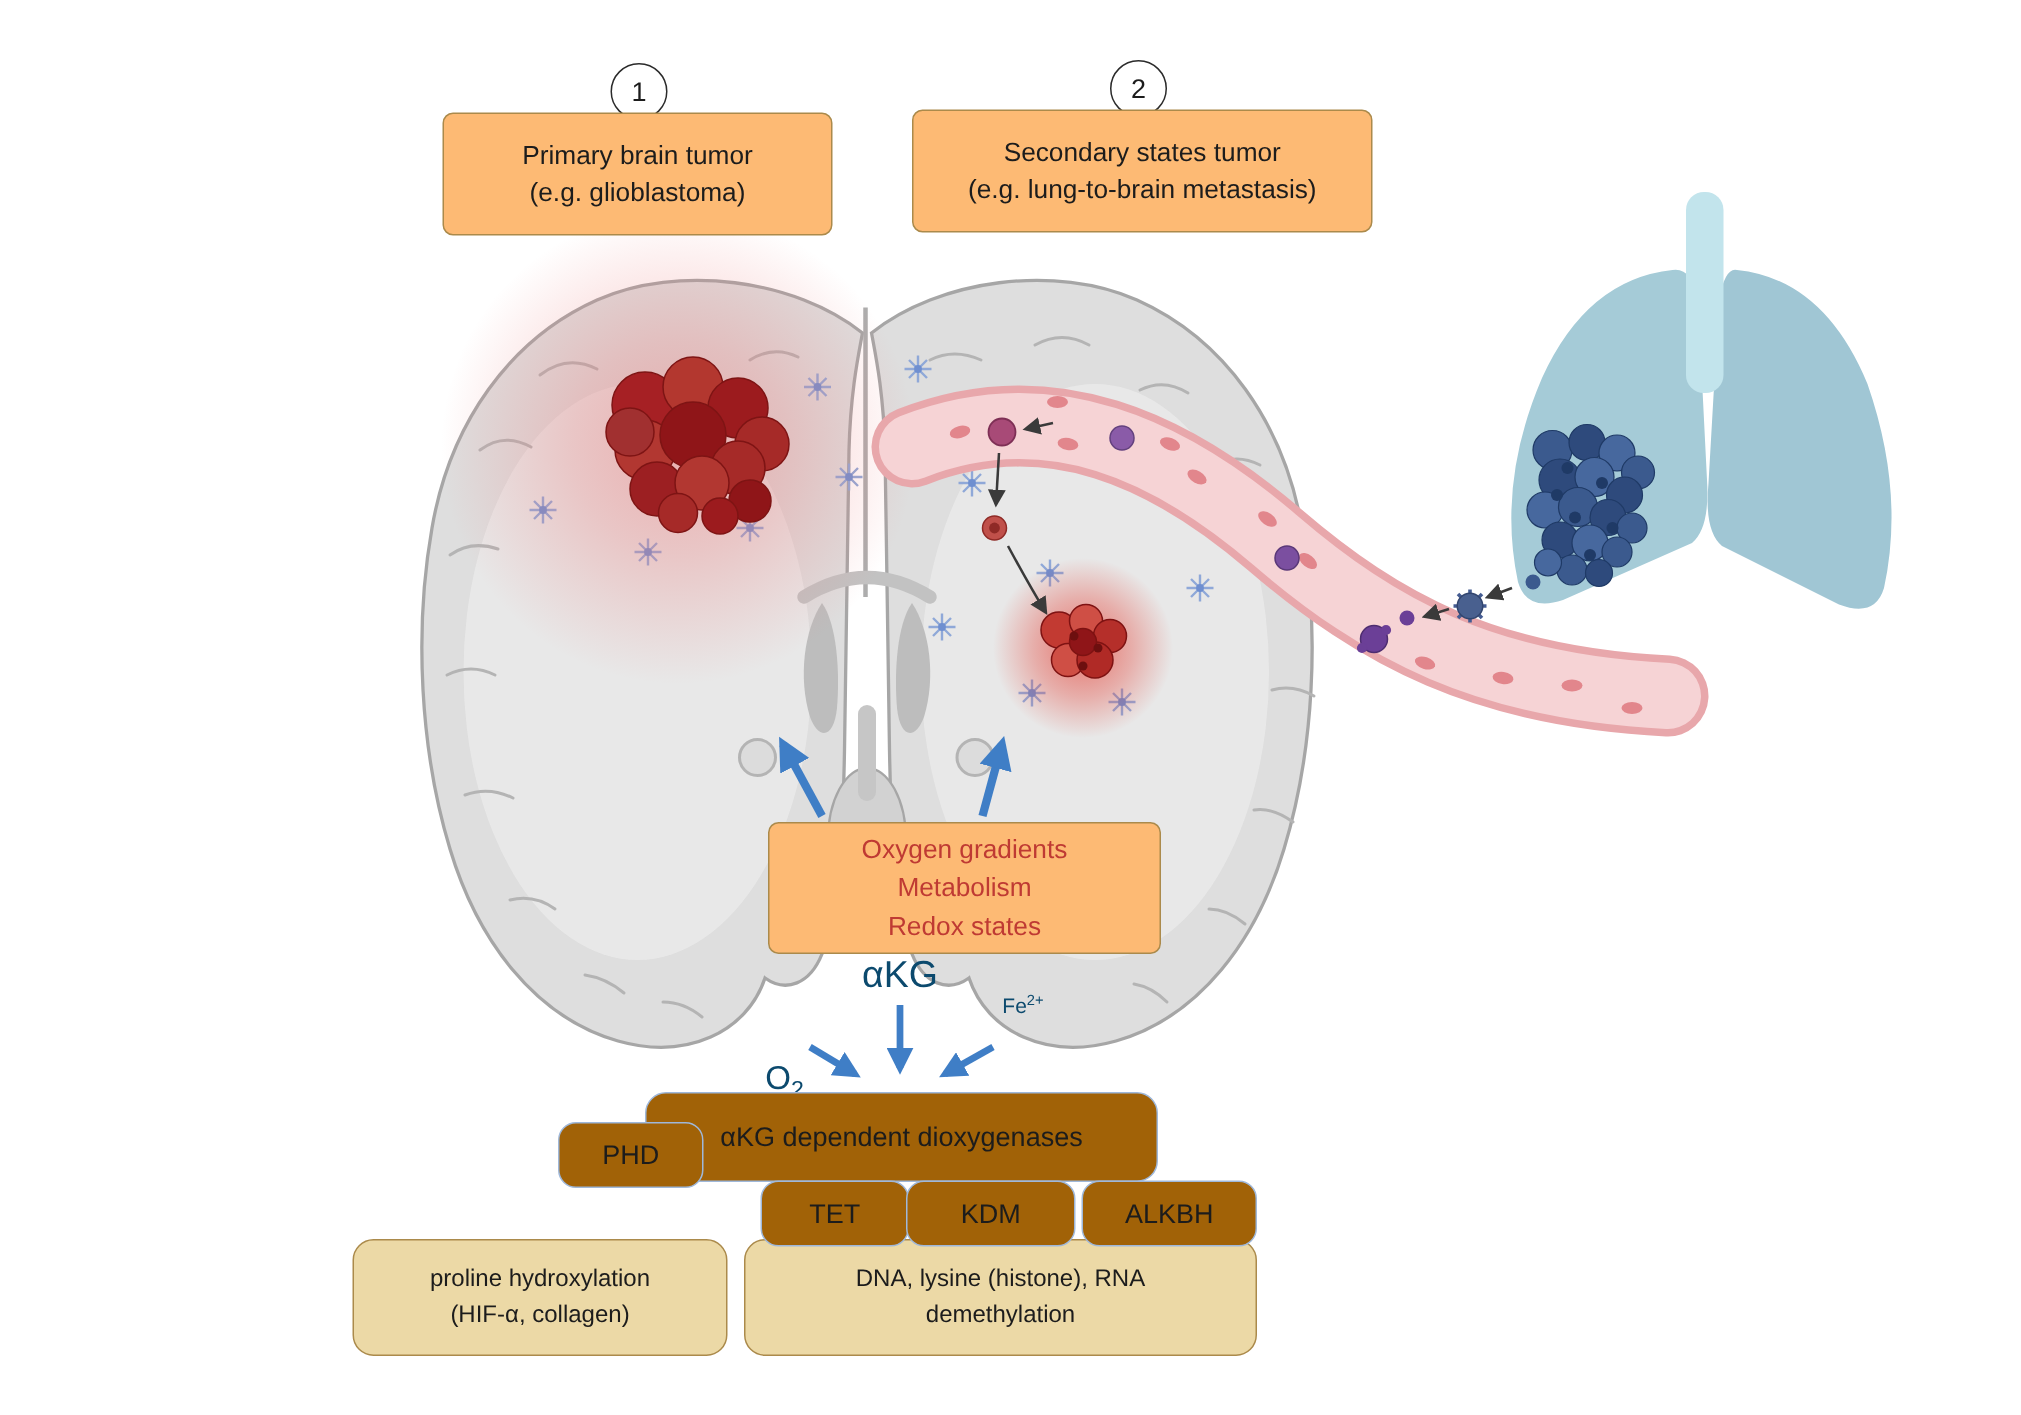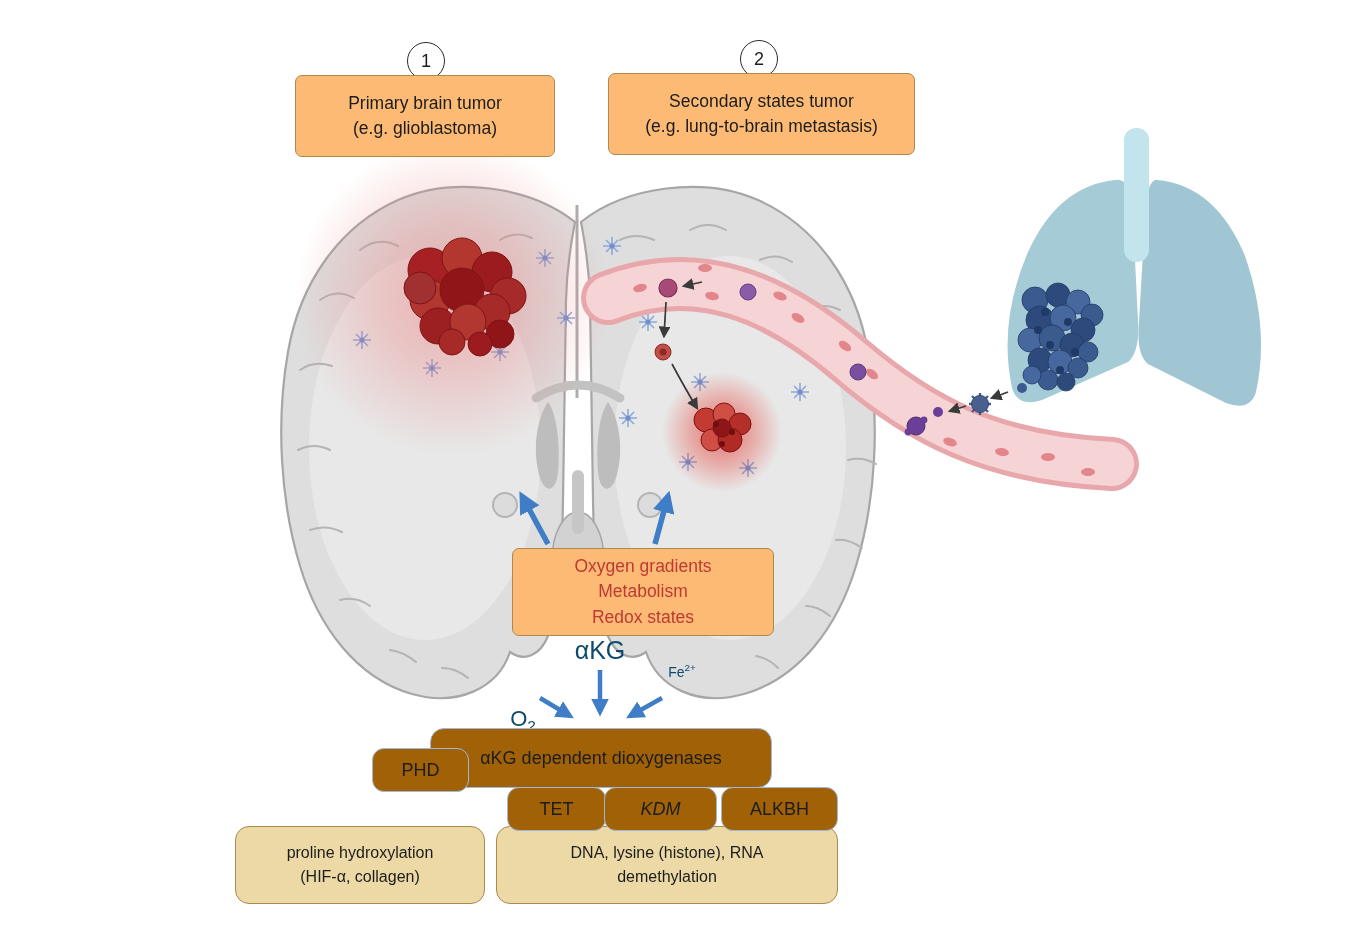--- a/index.html
+++ b/index.html
@@ -286,21 +286,21 @@
   <div class="abs bluebox" style="left:430px;top:728px;width:340px;height:58px;">
     <span>αKG dependent dioxygenases</span>
   </div>
 
   <div class="abs bluebox" style="left:372px;top:748px;width:95px;height:42px;border-radius:12px;">
     <span>PHD</span>
   </div>
   <div class="abs bluebox" style="left:507px;top:787px;width:97px;height:42px;border-radius:12px;">
     <span>TET</span>
   </div>
-  <div class="abs bluebox" style="left:604px;top:787px;width:111px;height:42px;border-radius:12px;font-style:italic;">
+  <div class="abs bluebox" style="left:604px;top:787px;width:111px;height:42px;border-radius:12px;">
     <span>KDM</span>
   </div>
   <div class="abs bluebox" style="left:721px;top:787px;width:115px;height:42px;border-radius:12px;">
     <span>ALKBH</span>
   </div>
 
   <div class="abs tanbox" style="left:235px;top:826px;width:248px;height:76px;">
     <span>proline hydroxylation</span>
     <span>(HIF-α, collagen)</span>
   </div>

